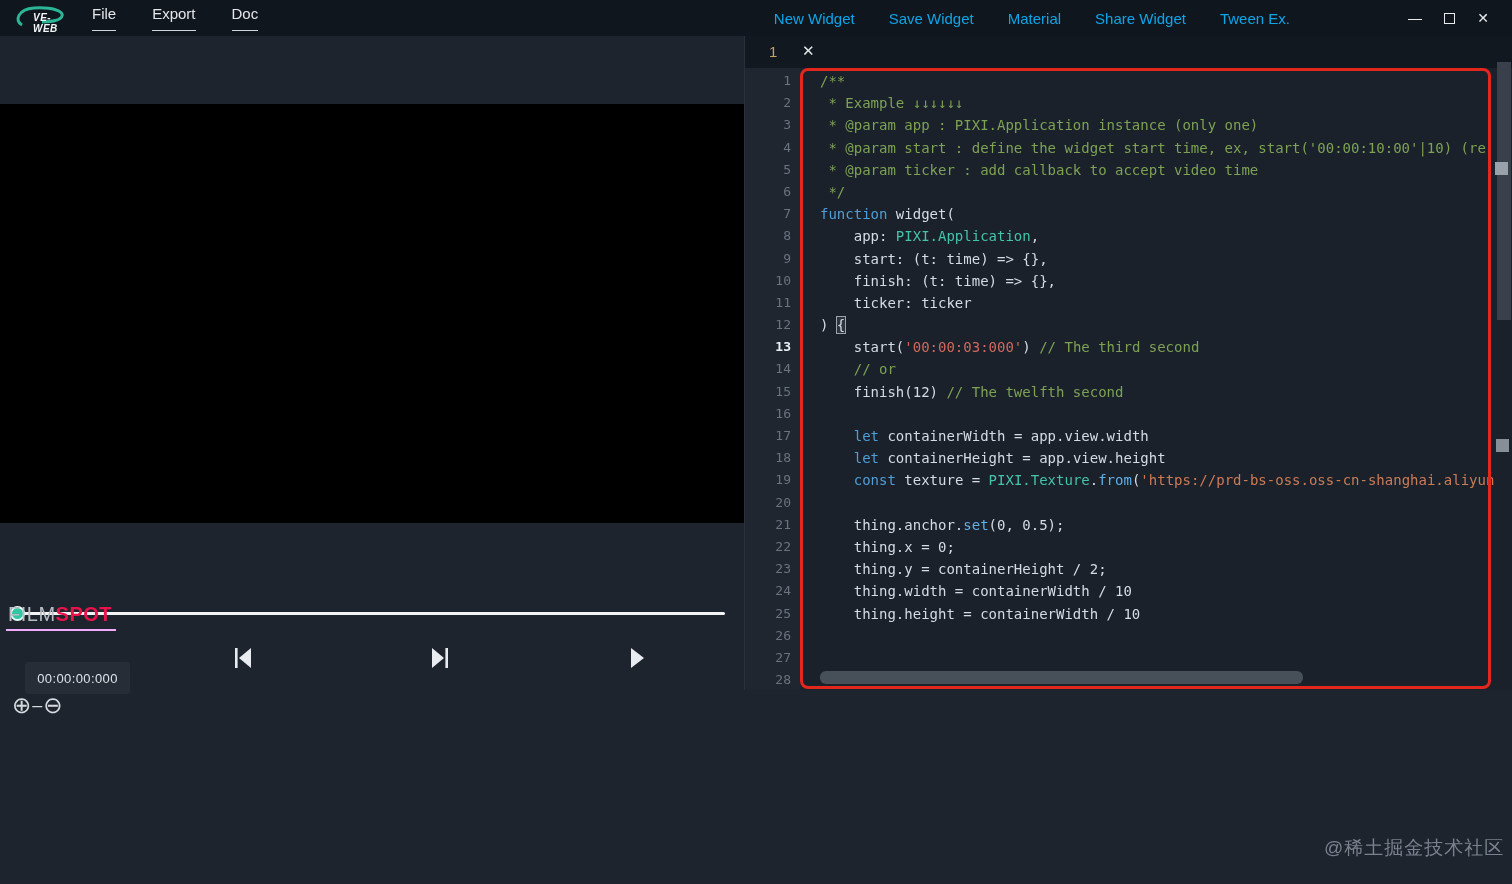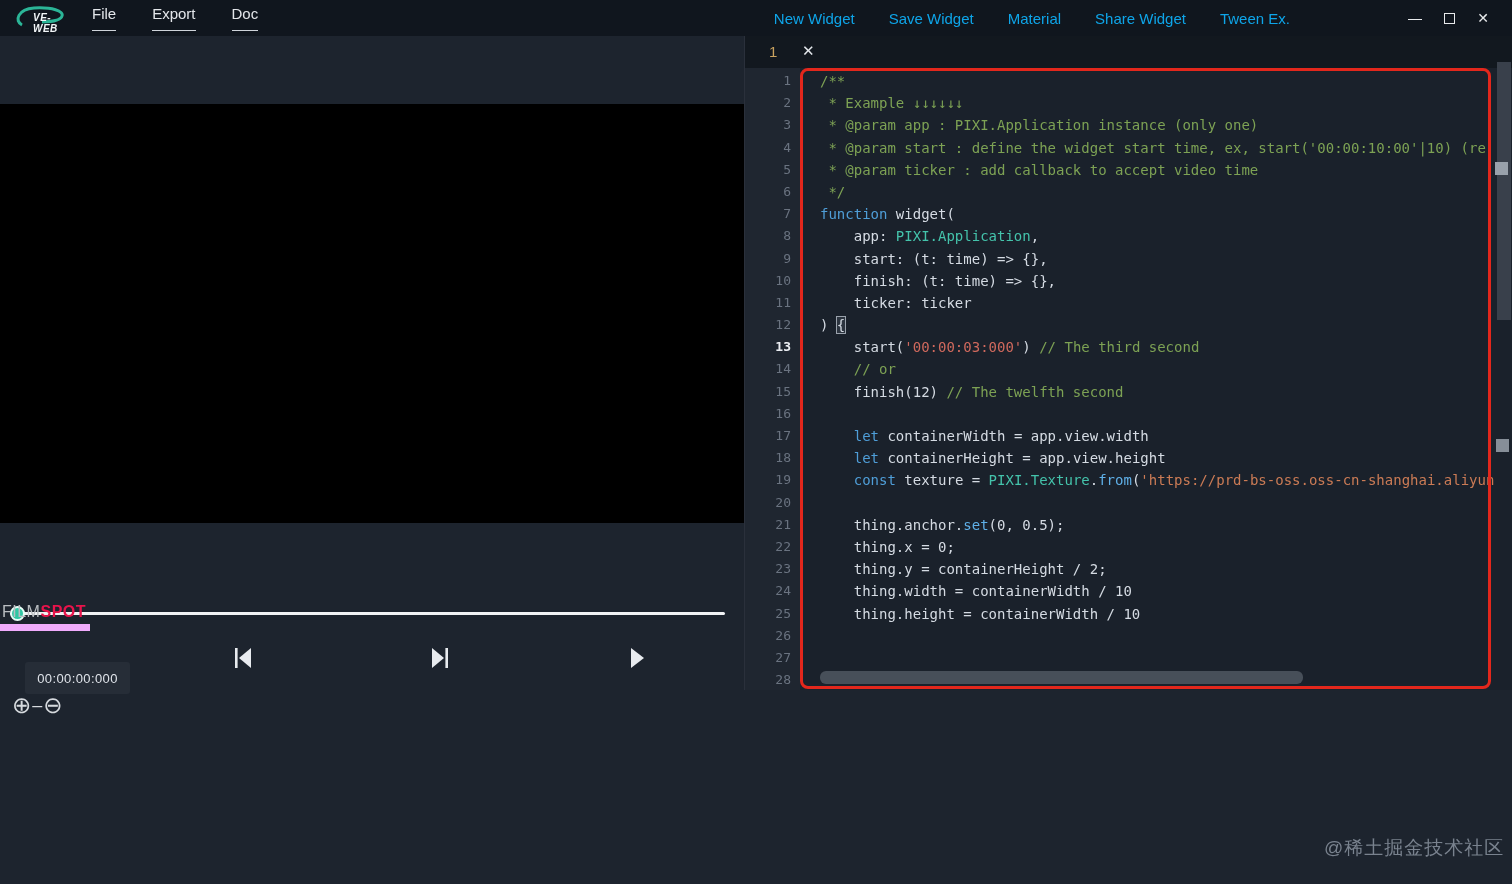--- a/index.html
+++ b/index.html
@@ -17,22 +17,22 @@
     border-bottom:1px solid #cfd4da; cursor:pointer; }
   #right-menu { margin-left:auto; display:flex; align-items:center; gap:34px; }
   .rmenu-item { color:#0ea5e9; font-size:15px; cursor:pointer; white-space:nowrap; }
   #win-controls { display:flex; align-items:center; margin-left:108px; }
   .win-btn { width:34px; height:30px; display:flex; align-items:center; justify-content:center;
     color:#e8eaec; font-size:14px; cursor:pointer; }
   .max-box { width:11px; height:11px; border:1.5px solid #e8eaec; }
 
   
   #video-area { position:absolute; left:0; top:104px; width:745px; height:419px; background:#000; }
-  #filmspot { position:absolute; left:0; top:499px; padding:0 4px 3px 2px;
-    border-bottom:7px solid #f0abfc; font-size:16px; letter-spacing:.5px; z-index:3; }
+  #filmspot { position:absolute; left:6px; top:499px; padding:0 4px 3px 2px;
+    border-bottom:2px solid #f0abfc; font-size:20px; letter-spacing:.5px; z-index:3; }
   #filmspot .film { color:#b9bdc1; }
   #filmspot .spot { color:#e8134b; font-weight:bold; }
   #pane-divider { position:absolute; left:744px; top:36px; width:1px; height:654px; background:#2a303b; }
 
   #slider-track { position:absolute; left:10px; top:612px; width:715px; height:3px;
     background:#f1f3f5; border-radius:2px; cursor:pointer; }
   #slider-handle { position:absolute; left:10px; top:606px; width:15px; height:15px;
     border-radius:50%; background:#2fc7a4; border:2px solid #e9fef8; cursor:grab; }
 
   #time-box { position:absolute; left:25px; top:662px; width:105px; height:32px;

